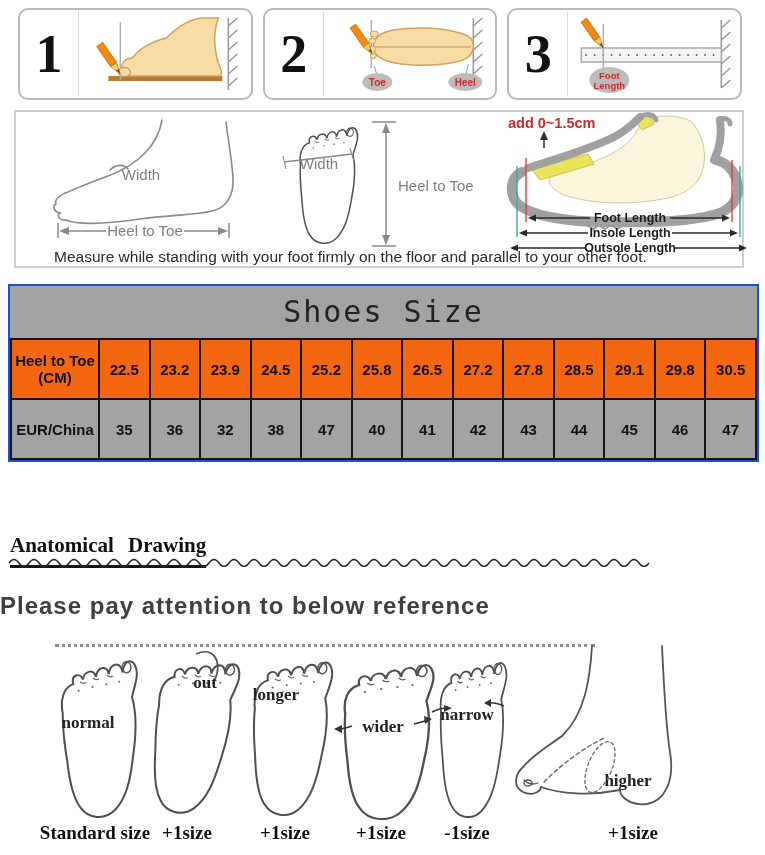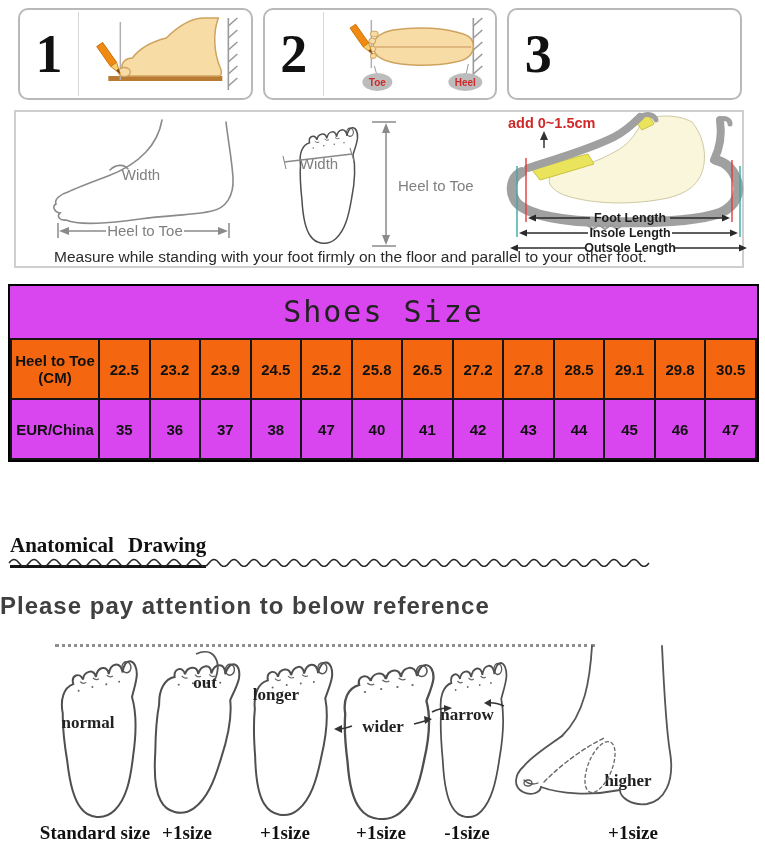--- a/index.html
+++ b/index.html
@@ -23,21 +23,21 @@
   .dimhead{fill:#2a2a2a;}
   .dimtxt{fill:#1c1c1c;font-weight:700;font-size:12.5px;text-anchor:middle;}
 
   
   .measure-box{position:absolute;left:14px;top:110px;width:726px;height:154px;
                border:2px solid #cfcfcf;background:#fff;}
   .measure-box svg{position:absolute;}
   .instruction{position:absolute;left:38px;bottom:0;font-size:15.5px;color:#2a2a2a;}
 
   
-  .table-box{position:absolute;left:8px;top:284px;width:747px;border:2px solid #000000;background:#d946ef;}
+  .table-box{position:absolute;left:8px;top:284px;width:747px;border:2px solid #1d4ed8;background:#a3a3a3;}
   .title-bar{position:relative;height:52px;}
   .shoes-title{position:absolute;left:0;right:0;top:8px;text-align:center;
                font-family:"DejaVu Sans Mono",monospace;font-size:30px;letter-spacing:2px;color:#222;}
   .size-note{position:absolute;right:6px;bottom:8px;font-family:"DejaVu Sans Mono",monospace;
              font-size:13px;color:#222;}
   table.sizes{width:100%;border-collapse:collapse;table-layout:fixed;}
   table.sizes td{border:2px solid #151515;text-align:center;vertical-align:middle;
                  font-weight:700;font-size:15px;height:56px;color:#111;}
   table.sizes td.label-cell{width:84px;}
   tr.orange td{background:#f4660f;}
@@ -128,20 +128,35 @@
           <text class="redtag" x="50" y="74" font-size="10" text-anchor="middle">Toe</text>
           <ellipse class="bubble" cx="138" cy="70" rx="17" ry="9"></ellipse>
           <text class="redtag" x="138" y="74" font-size="10" text-anchor="middle">Heel</text>
           <use href="#pencil" transform="translate(45,42) rotate(-35) scale(0.85)"></use>
         </svg>
       </div>
     </div>
 
     <div class="panel">
       <div class="panel-num">3</div>
+      <div class="panel-art">
+        <svg width="100%" height="84" viewBox="0 0 165 84">
+          <g class="wall">
+            <line x1="150" y1="8" x2="150" y2="76"></line>
+            <path d="M150,16 l9,-8 M150,28 l9,-8 M150,40 l9,-8 M150,52 l9,-8 M150,64 l9,-8 M150,76 l9,-8"></path>
+          </g>
+          <rect x="10" y="36" width="140" height="14" fill="#f4f4f4" stroke="#a8a8a8" stroke-width="1.5"></rect>
+          <line x1="14" y1="43" x2="146" y2="43" stroke="#666" stroke-width="2" stroke-dasharray="1.5,7"></line>
+          <line x1="32" y1="12" x2="32" y2="58" stroke="#b0b0b0" stroke-width="1.5"></line>
+          <ellipse class="bubble" cx="38" cy="68" rx="20" ry="13"></ellipse>
+          <text class="redtag" x="38" y="67" font-size="9.5" text-anchor="middle">Foot</text>
+          <text class="redtag" x="38" y="77" font-size="9.5" text-anchor="middle">Length</text>
+          <use href="#pencil" transform="translate(32,36) rotate(-35) scale(0.85)"></use>
+        </svg>
+      </div>
     </div>
   </div>
 
   <div class="measure-box">
 
     <svg style="left:28px;top:6px" width="225" height="132" viewBox="0 0 225 132">
       <path class="sketch" d="M118,2 C114,26 96,46 64,58 C48,64 32,70 24,74
                M24,74 C16,76 10,82 12,86 C8,88 10,94 16,95 C12,98 16,103 22,102
                C36,108 66,105 96,101 C126,97 152,97 168,93 C182,90 190,78 189,60 C188,42 184,22 182,4"></path>
       <path class="sketch" d="M66,52 C72,46 80,46 84,51"></path>
@@ -234,21 +249,21 @@
             <td>27.8</td>
             <td>28.5</td>
             <td>29.1</td>
             <td>29.8</td>
             <td>30.5</td>
           </tr>
           <tr>
             <td class="label-cell">EUR/China</td>
             <td>35</td>
             <td>36</td>
-            <td>37</td>
+            <td>32</td>
             <td>38</td>
             <td>47</td>
             <td>40</td>
             <td>41</td>
             <td>42</td>
             <td>43</td>
             <td>44</td>
             <td>45</td>
             <td>46</td>
             <td>47</td>

